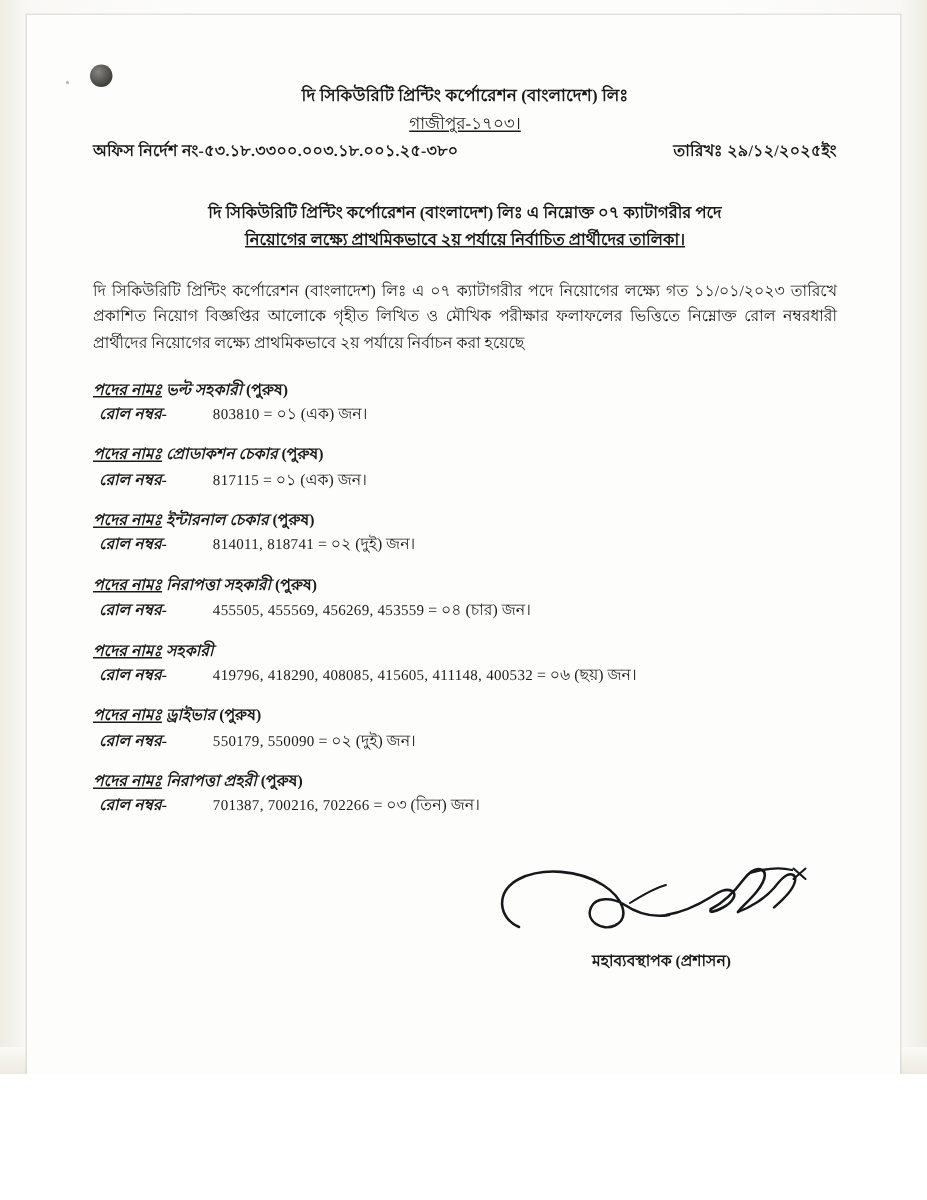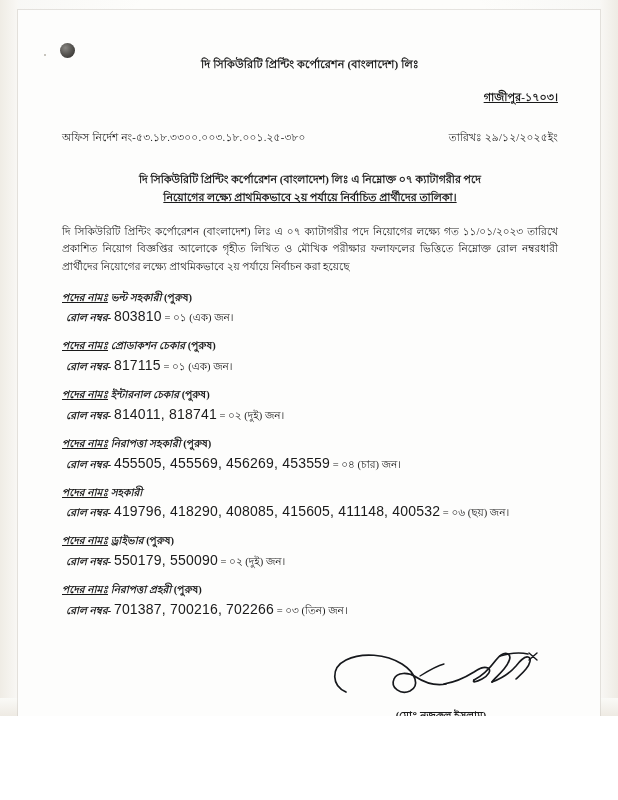--- a/index.html
+++ b/index.html
@@ -82,34 +82,33 @@
   }
 
   .hdr {
     text-align: center;
     font-weight: bold;
     font-size: 11.2px;
     line-height: 1.55;
     letter-spacing: 0.1px;
   }
   .hdr-line2 {
-    text-align: right;
-    font-weight: bold;
+    text-align: center;
+    font-weight: normal;
     font-size: 11.2px;
-    margin-top: 16px;
+    margin-top: 1px;
   }
   .hdr-line2 .ul { text-decoration: underline; }
 
   .meta-row {
     display: flex;
     justify-content: space-between;
     align-items: flex-end;
-    margin-top: 22px;
     font-size: 10.6px;
-    font-weight: normal;
+    font-weight: bold;
   }
   .meta-row .memo { letter-spacing: 0.2px; }
   .meta-row .date { letter-spacing: 0.2px; text-align: right; }
 
   .title-block {
     margin-top: 24px;
     text-align: center;
     font-weight: bold;
     font-size: 10.9px;
     line-height: 1.62;
@@ -151,23 +150,24 @@
   .roll-line {
     font-size: 10.5px;
     line-height: 1.5;
     padding-left: 4px;
   }
   .roll-line .rlbl {
     font-style: italic;
     font-weight: bold;
   }
   .roll-line .nums {
-    font-family: Liberation Sans, sans-serif;
-    font-size: 14px;
+    font-family: Liberation Serif, serif;
+    font-size: 10px;
     letter-spacing: 0.2px;
+    margin-left: 28px;
   }
   .roll-line .tail {
     font-weight: normal;
   }
 
   .closing {
     margin-top: 18px;
     font-size: 10.5px;
     line-height: 1.72;
     text-align: justify;
@@ -341,18 +341,17 @@
         <svg width="230" height="64" viewBox="0 0 230 64" fill="none" xmlns="http://www.w3.org/2000/svg">
           <path d="M22 46 C8 40 6 22 22 14 C38 6 62 8 78 18 C92 27 96 40 86 45 C77 49 66 42 70 33 C73 26 84 26 92 31 C101 37 110 40 122 38" stroke="#16181c" stroke-width="1.7" stroke-linecap="round" fill="none"></path>
           <path d="M120 38 C132 36 142 31 150 26 C156 22 160 20 164 22 C168 24 164 30 158 33 C152 36 148 37 150 34" stroke="#16181c" stroke-width="1.7" stroke-linecap="round" fill="none"></path>
           <path d="M150 34 C158 30 166 22 172 14 C176 9 180 6 184 8 C188 10 185 17 180 23 C175 29 170 33 168 36" stroke="#16181c" stroke-width="1.7" stroke-linecap="round" fill="none"></path>
           <path d="M168 36 C176 33 186 27 192 20 C196 15 200 10 204 11 C208 12 206 18 202 23 C198 28 194 31 192 33" stroke="#16181c" stroke-width="1.6" stroke-linecap="round" fill="none"></path>
           <path d="M176 10 C186 7 196 6 204 8" stroke="#16181c" stroke-width="1.5" stroke-linecap="round" fill="none"></path>
           <path d="M205 14 L213 7 M205 7 L213 14" stroke="#16181c" stroke-width="1.4" stroke-linecap="round"></path>
           <path d="M96 30 C104 25 112 20 120 18" stroke="#16181c" stroke-width="1.3" stroke-linecap="round" fill="none"></path>
         </svg>
       </div>
-      <div class="sig-name">(মোঃ নজরুল ইসলাম)</div>
       <div class="sig-desig">মহাব্যবস্থাপক (প্রশাসন)</div>
     </div>
 
   </div>
 </div>
 
 </body></html>

